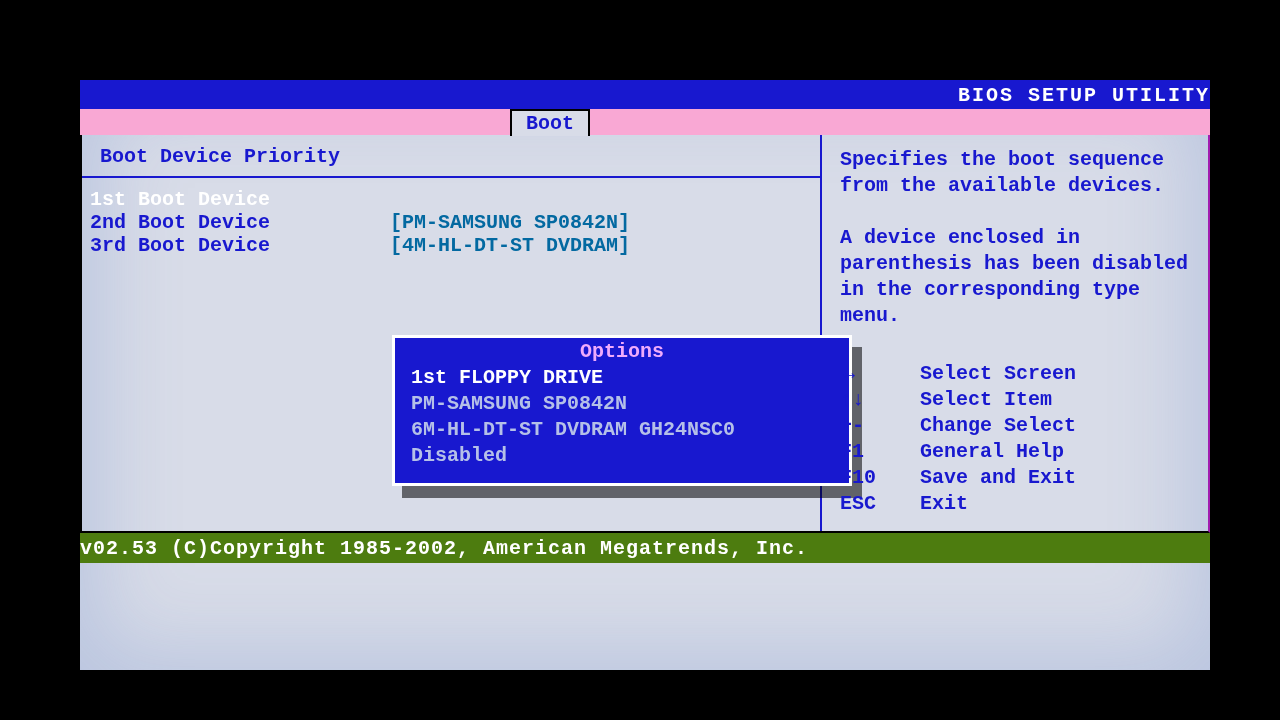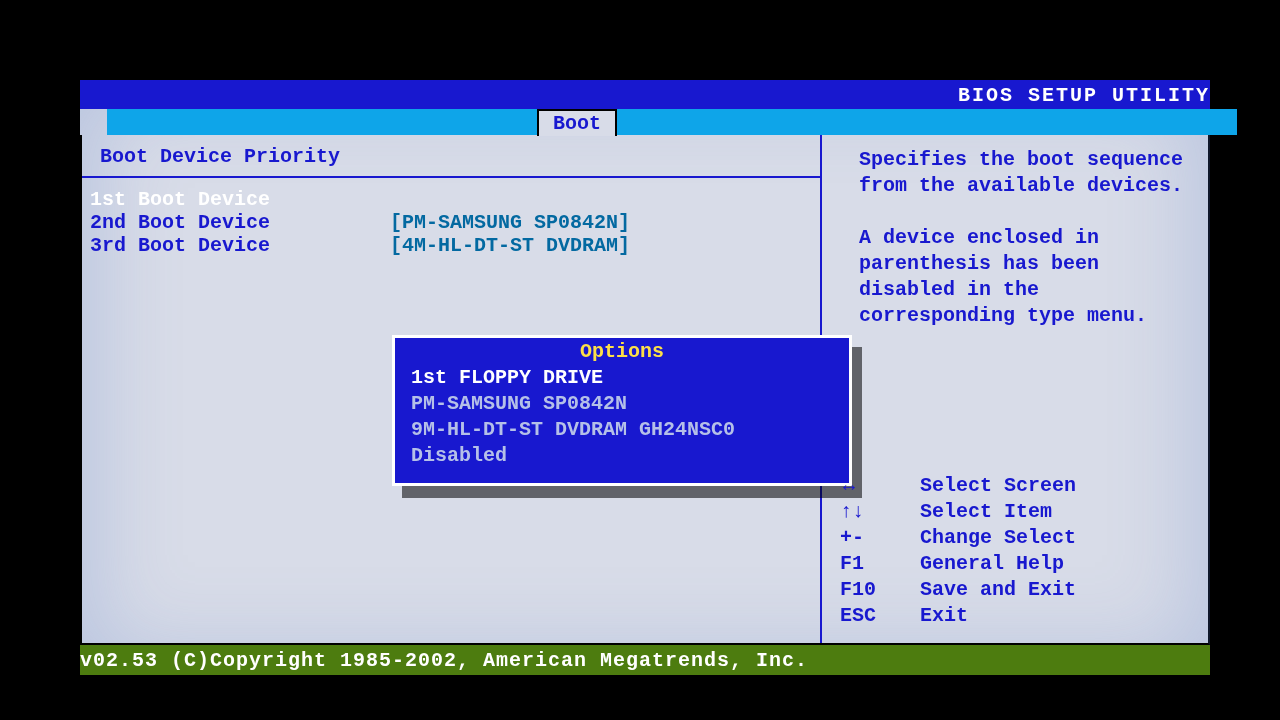--- a/index.html
+++ b/index.html
@@ -22,40 +22,39 @@
     .title-bar {
       width: 100%;
       background: #1818cf;
       color: #fff;
       text-align: right;
       padding: 4px 0 2px;
       letter-spacing: 2px;
     }
     .tab-row {
       width: 100%;
-      background: #0ea5e9;
+      background: #f9a8d4;
       height: 26px;
       position: relative;
-      margin-left: 27px;
     }
     .tab {
       position: absolute;
       left: 430px; top: 0;
       background: #d8dce8;
       color: #1818cf;
       border: 2px solid #000;
       border-bottom: none;
       padding: 1px 14px;
     }
     .main-frame {
       position: relative;
       width: 100%;
-      height: 510px;
+      height: 398px;
       border-left: 2px solid #000;
-      border-right: 2px solid #0f172a;
+      border-right: 2px solid #a21caf;
       border-bottom: 2px solid #000;
       display: flex;
     }
     .left-pane {
       flex: 0 0 740px;
       position: relative;
       color: #1818cf;
       border-right: 2px solid #1818cf;
     }
     .right-pane {
@@ -82,21 +81,21 @@
       left: 310px; top: 200px;
       width: 460px;
       background: #1818cf;
       border: 3px solid #fff;
       box-shadow: 10px 12px 0 rgba(0,0,0,0.55);
       color: #b5c0e8;
       padding-bottom: 14px;
     }
     .options-title {
       text-align: center;
-      color: #fde047;
+      color: #f0abfc;
       padding: 2px 0 2px;
     }
     .opt { padding: 0 16px; line-height: 26px; }
     .opt.selected { color: #fff; }
     .help-text { line-height: 26px; }
     .help-keys { position: absolute; bottom: 14px; left: 18px; right: 10px; }
     .help-row { display: flex; line-height: 26px; }
     .help-key { width: 80px; }
     .arrow-icon { display: inline-block; width: 18px; text-align: center; }
     .footer {
@@ -145,31 +144,31 @@
 
       <div class="options-popup">
         <div class="options-title">Options</div>
         <div class="opt selected">
           <span>1st FLOPPY DRIVE</span>
         </div>
         <div class="opt">
           <span>PM-SAMSUNG SP0842N</span>
         </div>
         <div class="opt">
-          <span>9M-HL-DT-ST DVDRAM GH24NSC0</span>
+          <span>6M-HL-DT-ST DVDRAM GH24NSC0</span>
         </div>
         <div class="opt">
           <span>Disabled</span>
         </div>
       </div>
 
     </div>
 
     <div class="right-pane">
-      <div class="help-text" style="white-space: pre-line; margin-left: 19px;">Specifies the boot sequence from the available devices.
+      <div class="help-text" style="white-space: pre-line;">Specifies the boot sequence from the available devices.
 
 A device enclosed in parenthesis has been disabled in the corresponding type menu.</div>
 
       <div class="help-keys">
         <div class="help-row">
           <span class="help-key"><span class="arrow-icon">↔</span></span>
           <span>Select Screen</span>
         </div>
         <div class="help-row">
           <span class="help-key"><span class="arrow-icon">↑↓</span></span>

